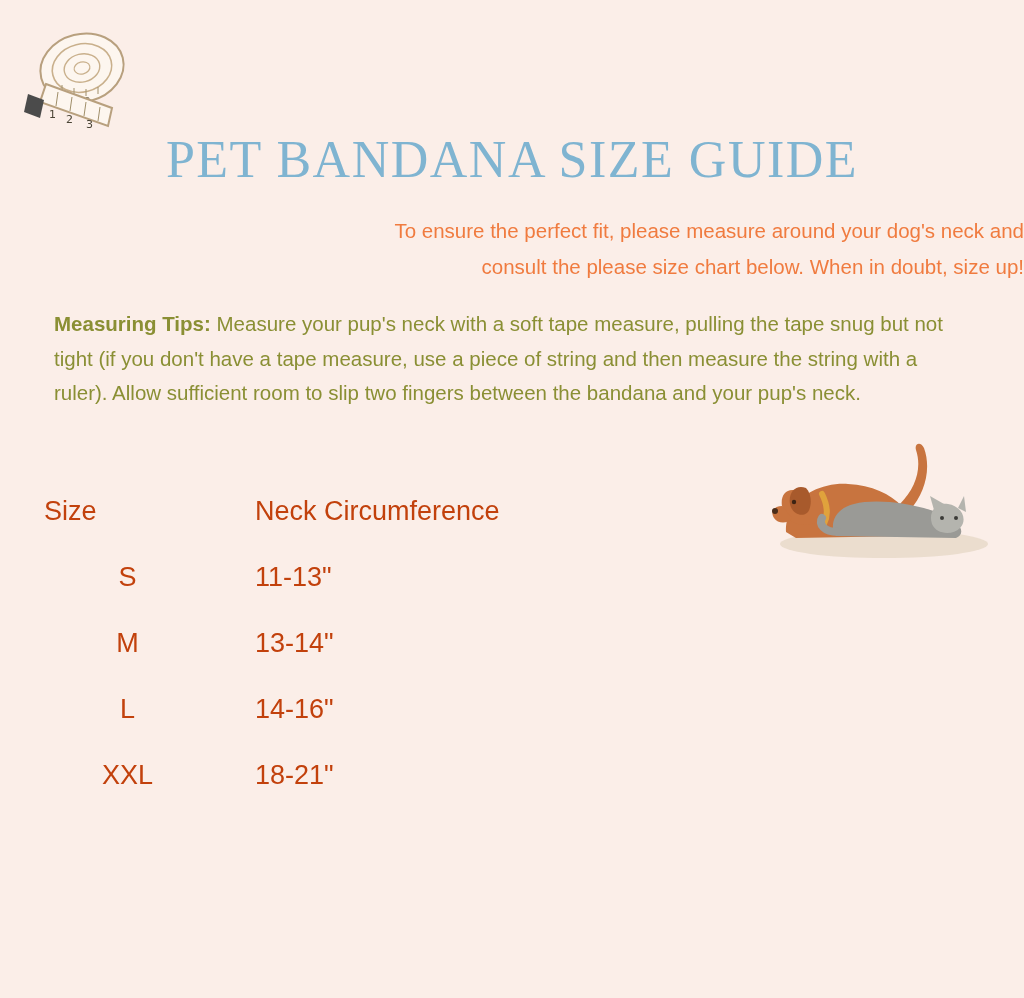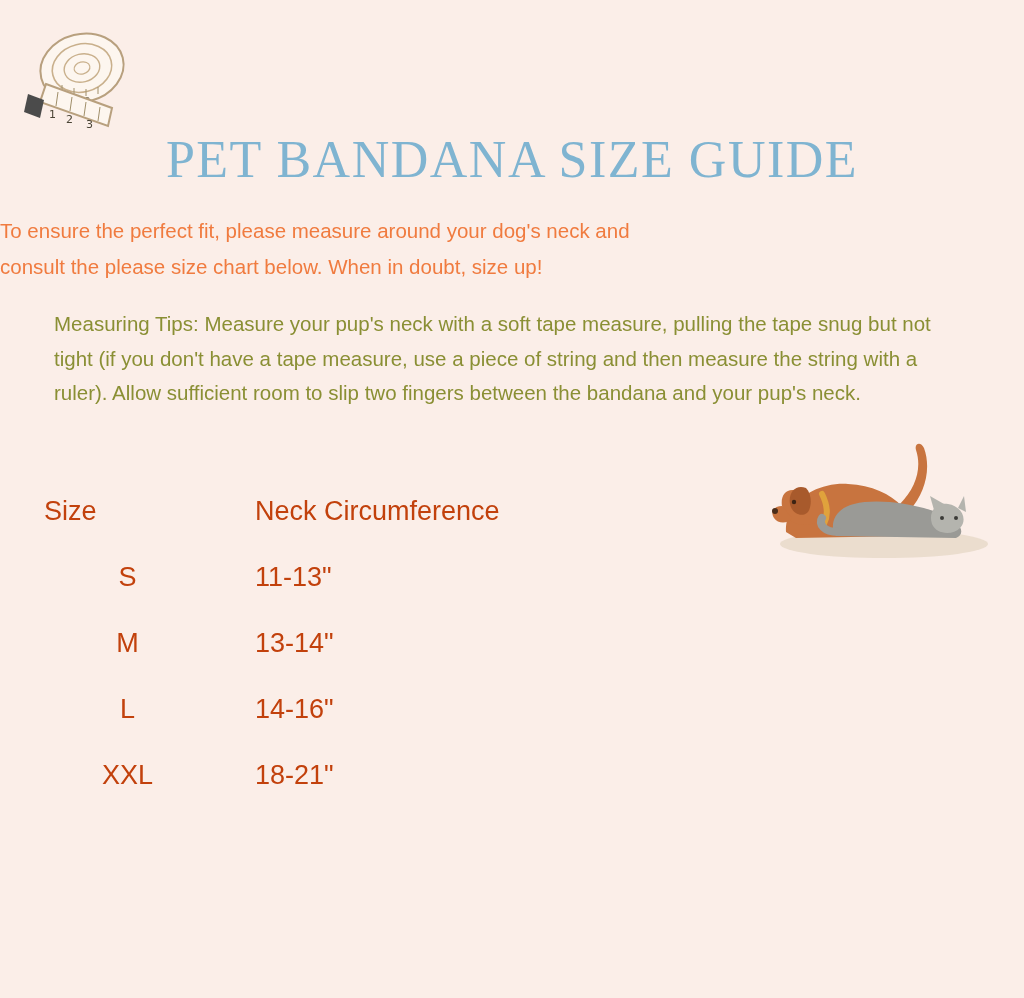--- a/index.html
+++ b/index.html
@@ -37,42 +37,42 @@
     color: #7fb4d1;
     font-weight: 400;
   }
 
   
   .intro {
     position: absolute;
     top: 213px;
     left: 0;
     width: 1024px;
-    text-align: left;
+    text-align: right;
     color: #f07b3f;
     font-size: 20.5px;
     line-height: 36px;
   }
   .intro .line {
     display: block;
   }
 
   
   .tips {
     position: absolute;
     top: 307px;
     left: 54px;
     width: 918px;
     color: #8a8f34;
     font-size: 20.5px;
     line-height: 34.5px;
     text-align: left;
   }
   .tips b {
-    font-weight: normal;
+    font-weight: bold;
   }
 
   
   .pets {
     position: absolute;
     right: 28px;
     top: 432px;
     width: 230px;
     height: 135px;
   }

